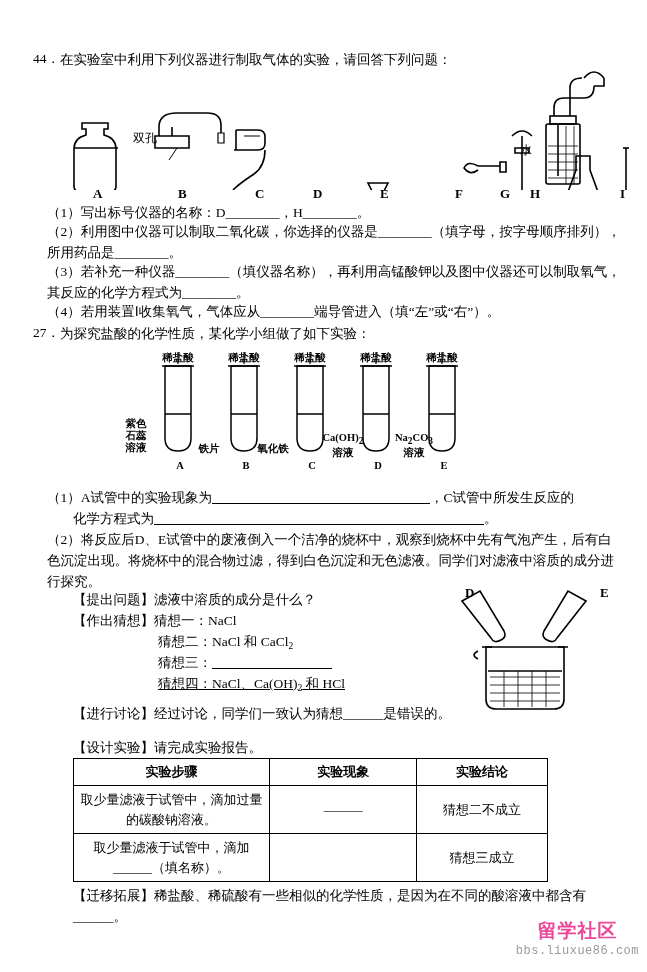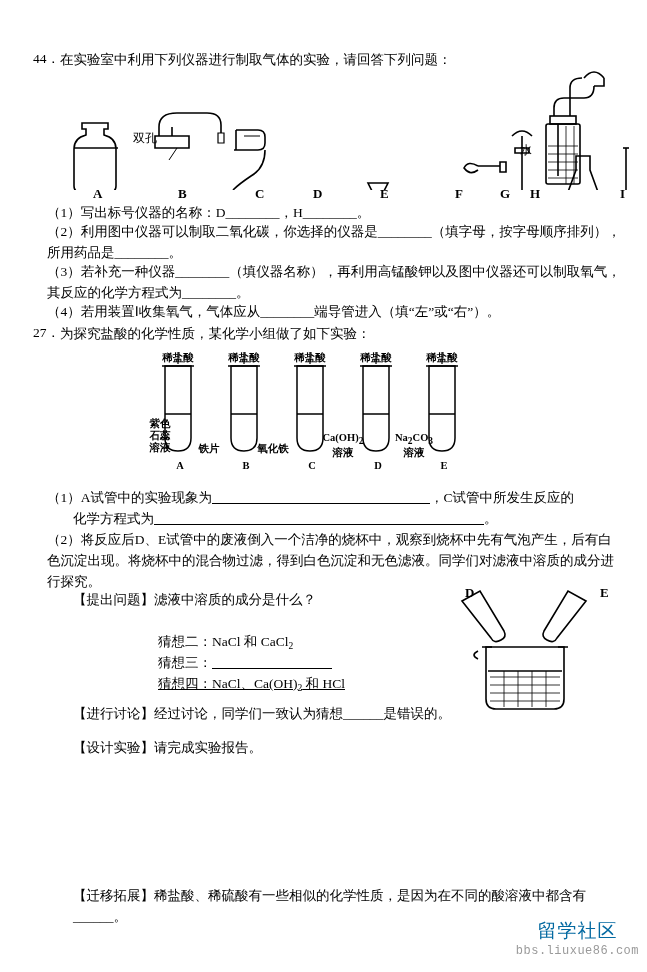--- a/index.html
+++ b/index.html
@@ -19,21 +19,21 @@
   
   .tube-label{position:absolute;font-size:10.5px;font-weight:bold;text-align:center;line-height:1.15;}
 
   table.report{position:absolute;border-collapse:collapse;font-size:13px;}
   table.report td,table.report th{border:1px solid #000;padding:4px 6px;text-align:center;font-weight:normal;}
   table.report th{font-weight:bold;}
   td.left{text-align:left;line-height:1.5;padding:5px 8px;}
 
   .footer{position:absolute;width:100%;text-align:center;font-size:13.5px;font-weight:bold;}
   .wm{position:absolute;right:8px;bottom:14px;text-align:center;font-family:"Liberation Sans",sans-serif;}
-  .wm .w1{font-size:19px;font-weight:normal;color:#0369a1;letter-spacing:1px;}
+  .wm .w1{font-size:19px;font-weight:bold;color:#ec4899;letter-spacing:1px;}
   .wm .w2{font-size:12px;color:#9a9a9a;letter-spacing:.5px;font-family:Liberation Mono, monospace;}
   .brace{font-size:13.5px;}
 </style>
 </head>
 <body>
 
 <div class="page">
 
   <div class="num" style="left:33px;top:50px;">44．</div>
   <div class="q" style="left:60px;top:50px;width:560px;">在实验室中利用下列仪器进行制取气体的实验，请回答下列问题：</div>
@@ -182,21 +182,21 @@
       </g>
     </svg>
   </div>
 
   <div class="tube-label" style="left:148px;top:352px;width:60px;">稀盐酸</div>
   <div class="tube-label" style="left:214px;top:352px;width:60px;">稀盐酸</div>
   <div class="tube-label" style="left:280px;top:352px;width:60px;">稀盐酸</div>
   <div class="tube-label" style="left:346px;top:352px;width:60px;">稀盐酸</div>
   <div class="tube-label" style="left:412px;top:352px;width:60px;">稀盐酸</div>
 
-  <div class="tube-label" style="left:132px;top:418px;width:56px;">
+  <div class="tube-label" style="left:108px;top:418px;width:56px;">
     <div>紫色</div>
     <div>石蕊</div>
     <div>溶液</div>
   </div>
   <div class="tube-label" style="left:152px;top:460px;width:56px;">A</div>
 
   <div class="tube-label" style="left:187px;top:443px;width:44px;">铁片</div>
   <div class="tube-label" style="left:218px;top:460px;width:56px;">B</div>
 
   <div class="tube-label" style="left:245px;top:443px;width:56px;">氧化铁</div>
@@ -218,20 +218,23 @@
     <span>（1）A试管中的实验现象为</span><span class="ul" style="width:218px;"></span><span>，C试管中所发生反应的</span>
   </div>
   <div class="q" style="left:73px;top:509px;width:575px;">
     <span>化学方程式为</span><span class="ul" style="width:330px;"></span><span>。</span>
   </div>
 
   <div class="q" style="left:47px;top:530px;width:577px;text-indent:0;">（2）将反应后D、E试管中的废液倒入一个洁净的烧杯中，观察到烧杯中先有气泡产生，后有白色沉淀出现。将烧杯中的混合物过滤，得到白色沉淀和无色滤液。同学们对滤液中溶质的成分进行探究。</div>
 
   <div class="q" style="left:73px;top:590px;width:400px;">
     <span class="brace">【提出问题】</span><span>滤液中溶质的成分是什么？</span>
+  </div>
+  <div class="q" style="left:73px;top:611px;width:400px;">
+    <span class="brace">【作出猜想】</span><span>猜想一：NaCl</span>
   </div>
   <div class="q" style="left:158px;top:632px;width:400px;">
     <span>猜想二：NaCl 和 CaCl<span class="sub">2</span></span>
   </div>
   <div class="q" style="left:158px;top:653px;width:400px;">
     <span>猜想三：</span><span class="ul" style="width:120px;"></span>
   </div>
   <div class="q" style="left:158px;top:674px;width:400px;text-decoration:underline;">
     <span>猜想四：NaCl、Ca(OH)<span class="sub">2</span> 和 HCl</span>
   </div>
@@ -263,20 +266,39 @@
           <line x1="84" y1="86" x2="84" y2="122"></line>
           <line x1="98" y1="86" x2="98" y2="122"></line>
         </g>
         <line x1="40" y1="86" x2="114" y2="86"></line>
       </g>
     </svg>
   </div>
   <div style="position:absolute;left:465px;top:585px;font-size:13px;font-weight:bold;">D</div>
   <div style="position:absolute;left:600px;top:585px;font-size:13px;font-weight:bold;">E</div>
 
+  <table class="report" style="left:73px;top:758px;width:475px;">
+    <tbody>
+        <tr>
+      <th style="width:200px;">实验步骤</th>
+      <th style="width:145px;">实验现象</th>
+      <th style="width:130px;">实验结论</th>
+    </tr>
+    <tr>
+      <td class="left">取少量滤液于试管中，滴加过量的碳酸钠溶液。</td>
+      <td>———</td>
+      <td>猜想二不成立</td>
+    </tr>
+    <tr>
+      <td class="left">取少量滤液于试管中，滴加______（填名称）。</td>
+      <td></td>
+      <td>猜想三成立</td>
+    </tr>
+  </tbody>
+    </table>
 
   <div class="q" style="left:73px;top:886px;width:540px;">
     <span class="brace">【迁移拓展】</span><span>稀盐酸、稀硫酸有一些相似的化学性质，是因为在不同的酸溶液中都含有______。</span>
   </div>
 
 
   <div class="wm">
     <div class="w1">
       <span>留学社区</span>
     </div>

